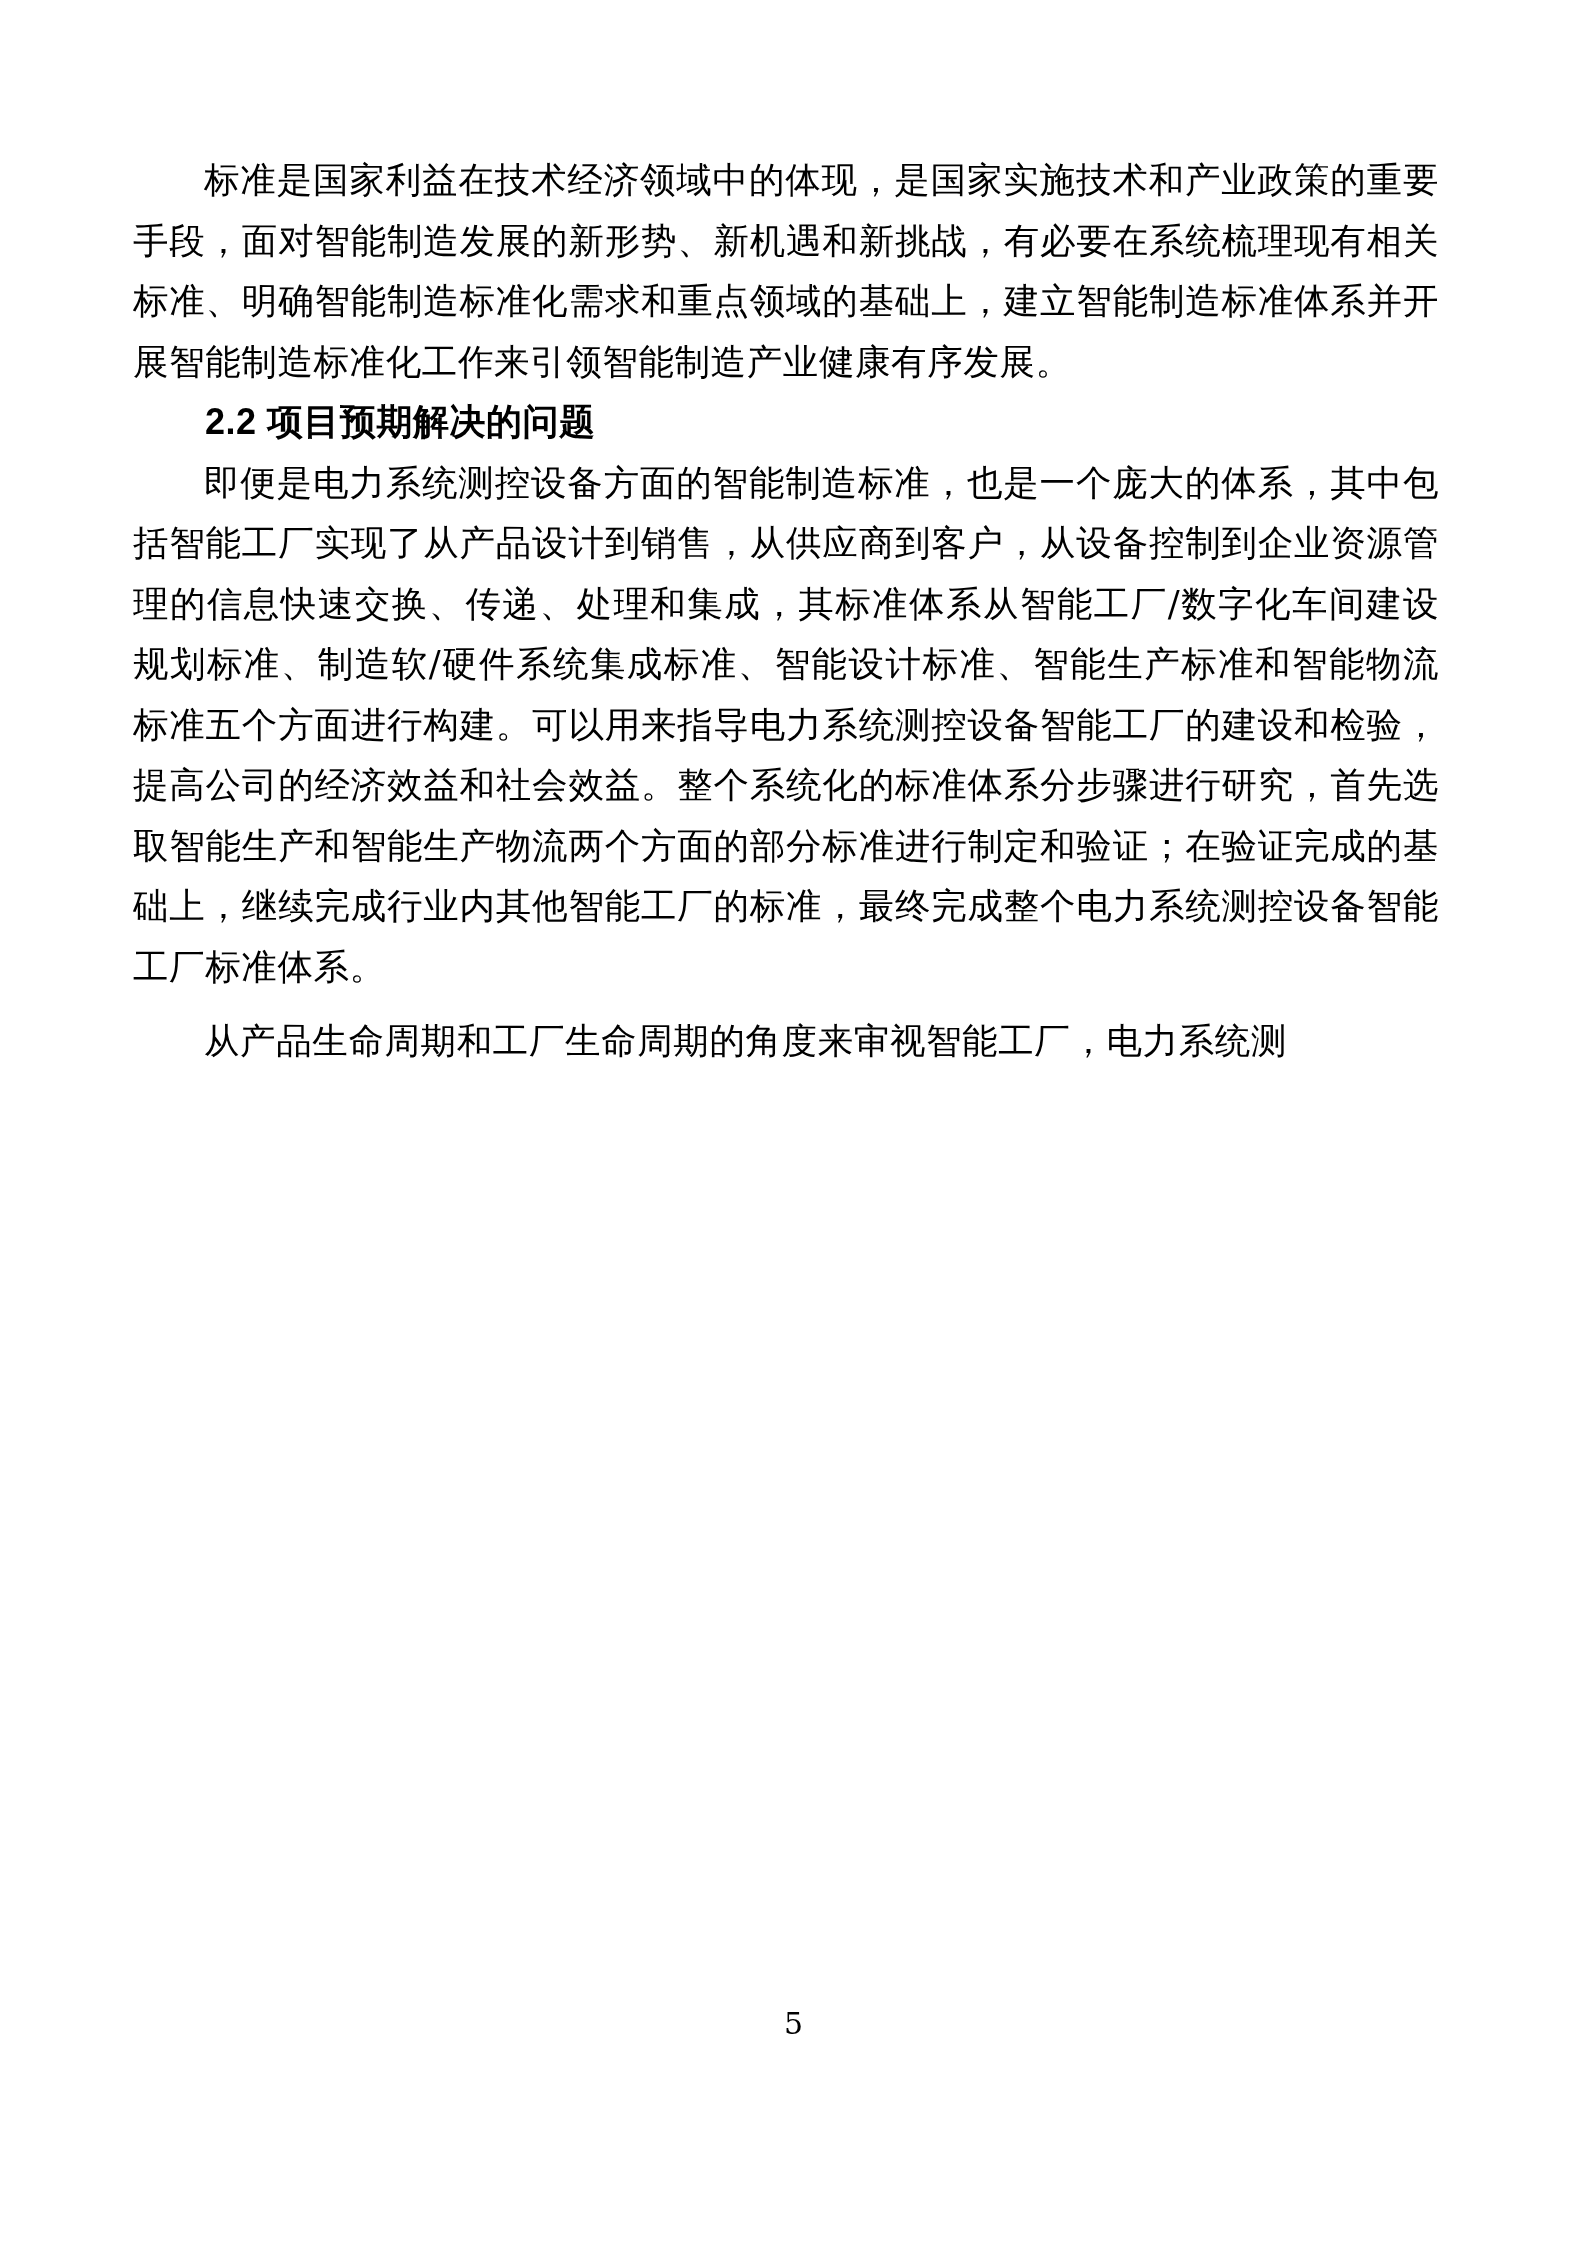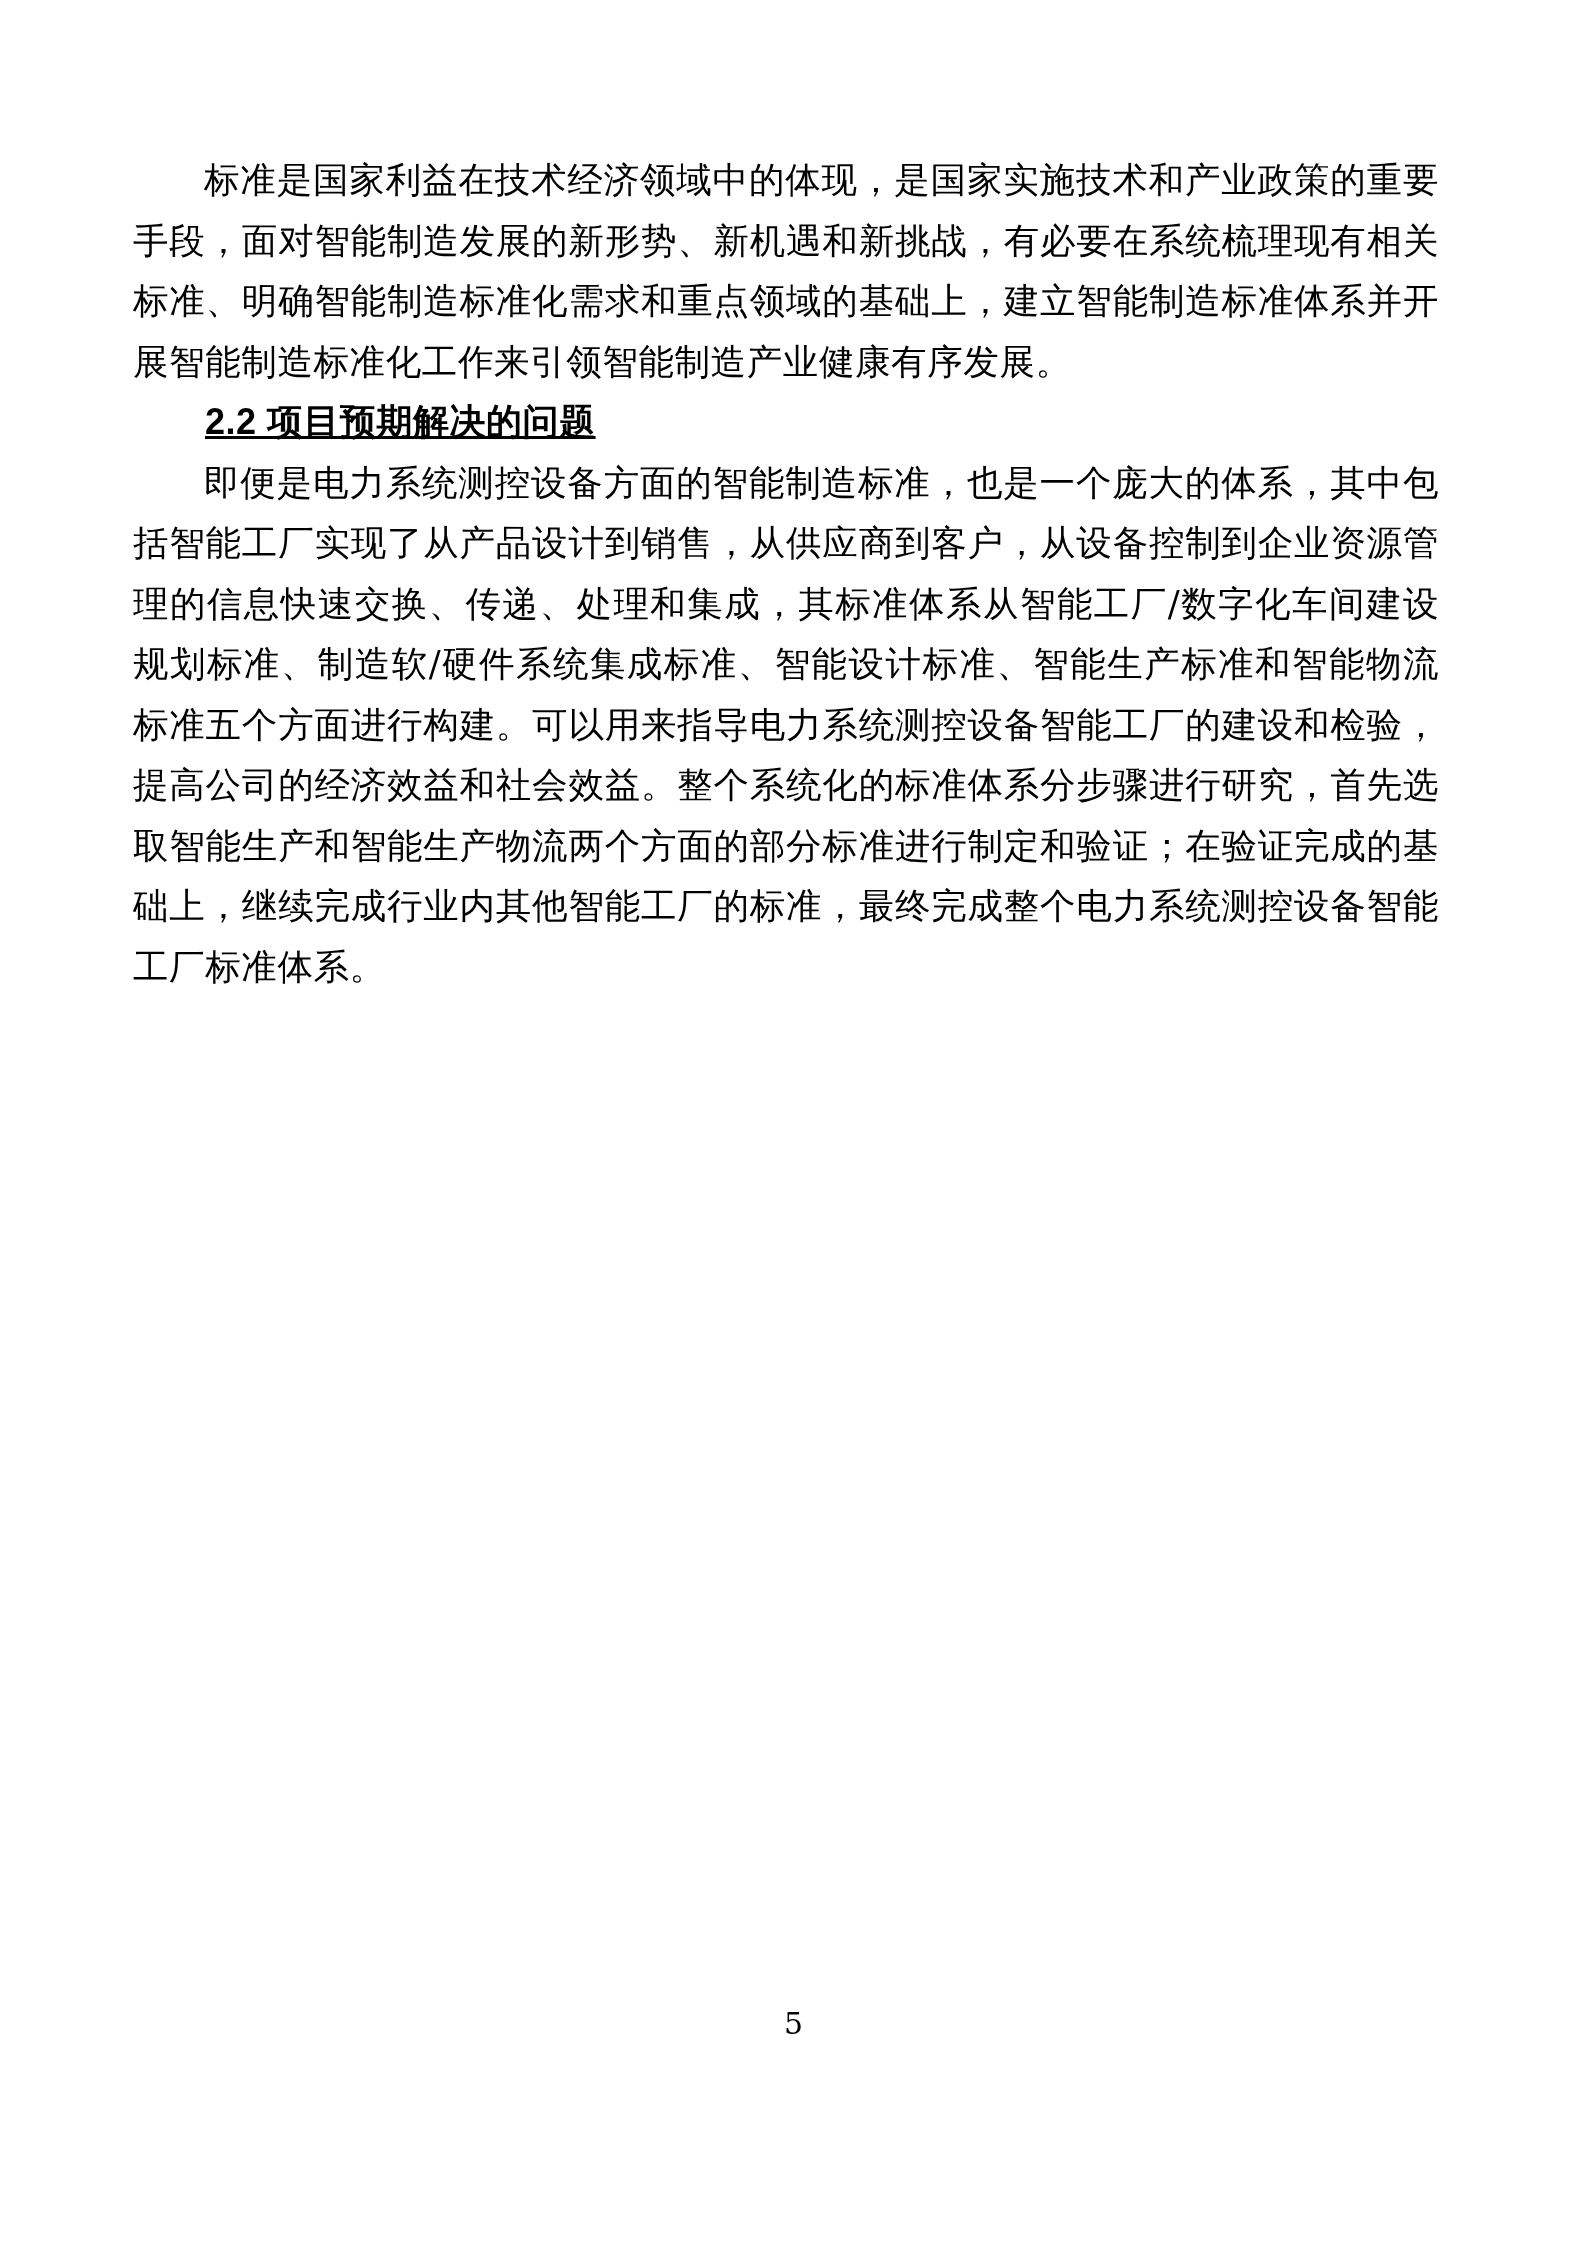--- a/index.html
+++ b/index.html
@@ -44,21 +44,20 @@
   .heading {
     font-family: "Liberation Sans", "DejaVu Sans", sans-serif;
     font-size: 36px;
     font-weight: bold;
     line-height: 60.5px;
     color: #000000;
     margin: 0;
     padding-left: 2em;
     letter-spacing: 0.5px;
     text-align: left;
-    text-decoration: underline;
   }
 
   
   .gap-before {
     margin-top: 14px;
   }
 
   .page-number {
     position: absolute;
     left: 0;
@@ -79,18 +78,19 @@
 
 
     <p class="para">标准是国家利益在技术经济领域中的体现，是国家实施技术和产业政策的重要手段，面对智能制造发展的新形势、新机遇和新挑战，有必要在系统梳理现有相关标准、明确智能制造标准化需求和重点领域的基础上，建立智能制造标准体系并开展智能制造标准化工作来引领智能制造产业健康有序发展。</p>
 
 
 
     <h2 class="heading">2.2 项目预期解决的问题</h2>
 
     <p class="para">即便是电力系统测控设备方面的智能制造标准，也是一个庞大的体系，其中包括智能工厂实现了从产品设计到销售，从供应商到客户，从设备控制到企业资源管理的信息快速交换、传递、处理和集成，其标准体系从智能工厂/数字化车间建设规划标准、制造软/硬件系统集成标准、智能设计标准、智能生产标准和智能物流标准五个方面进行构建。可以用来指导电力系统测控设备智能工厂的建设和检验，提高公司的经济效益和社会效益。整个系统化的标准体系分步骤进行研究，首先选取智能生产和智能生产物流两个方面的部分标准进行制定和验证；在验证完成的基础上，继续完成行业内其他智能工厂的标准，最终完成整个电力系统测控设备智能工厂标准体系。</p>
 
+    <p class="para gap-before">从产品生命周期和工厂生命周期的角度来审视智能工厂，电力系统测</p>
 
   </div>
 
   <div class="page-number">5</div>
 
 </div>
 
 </body></html>

